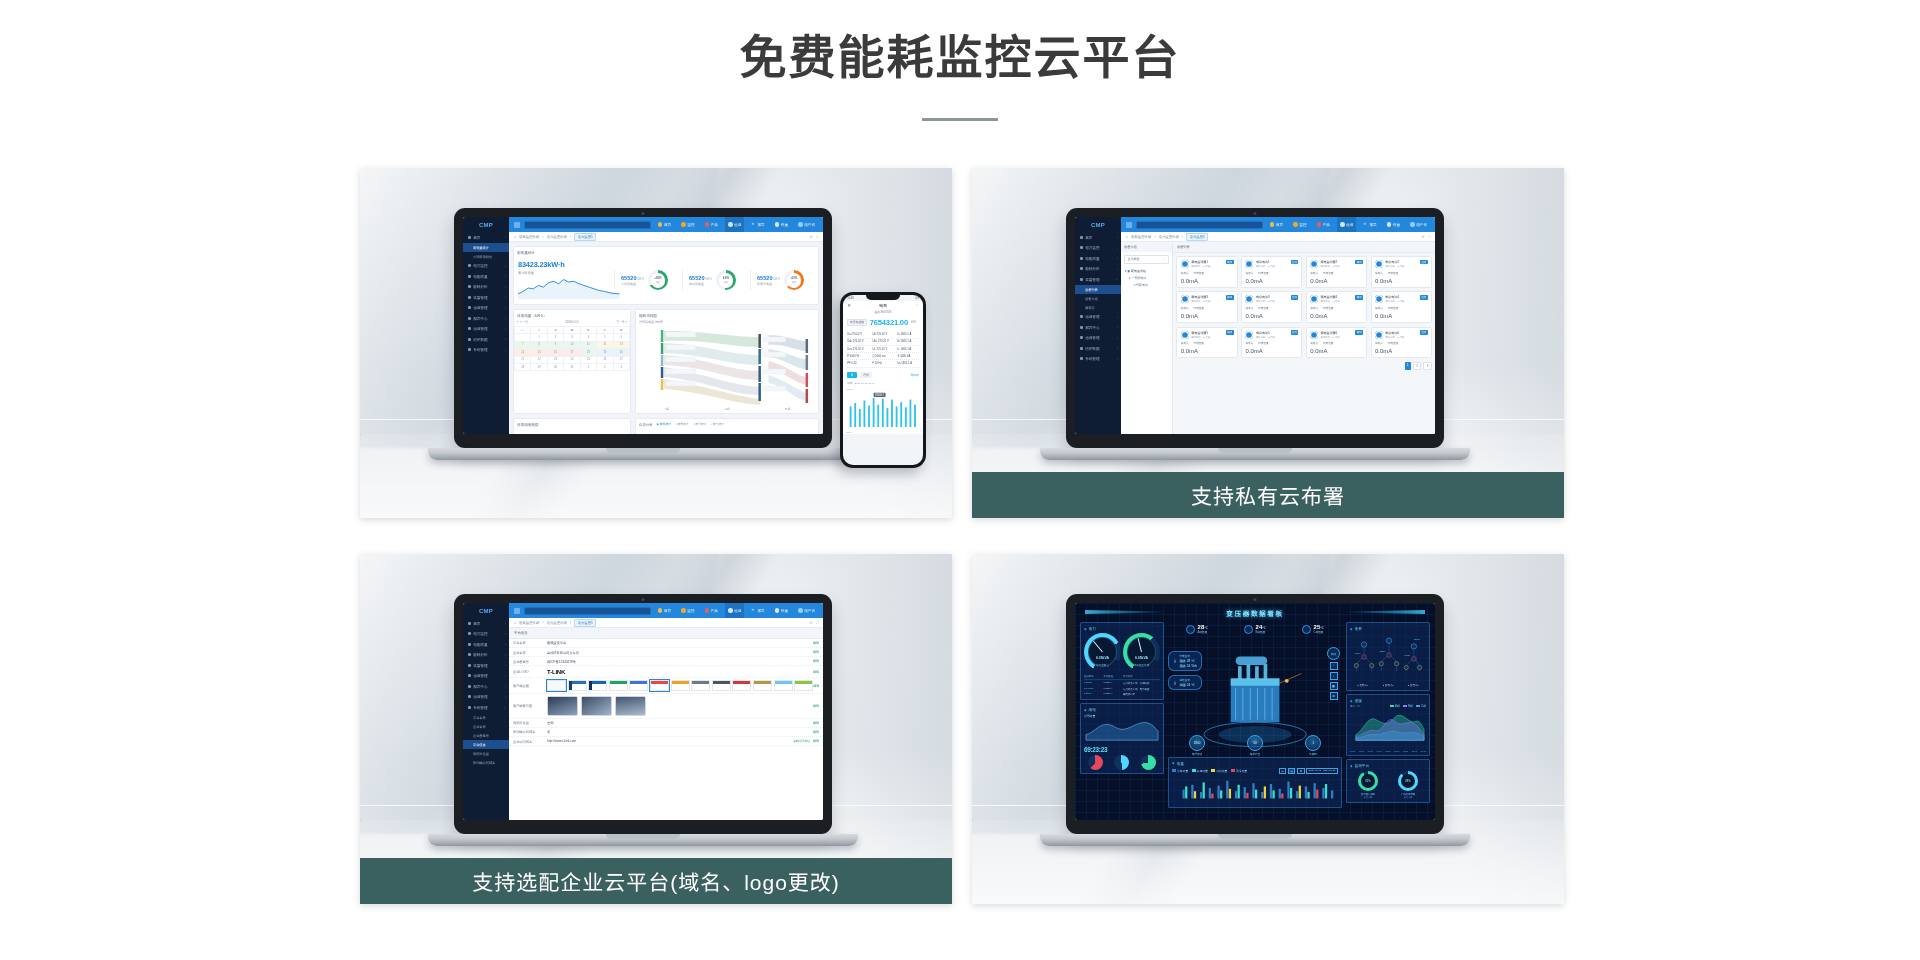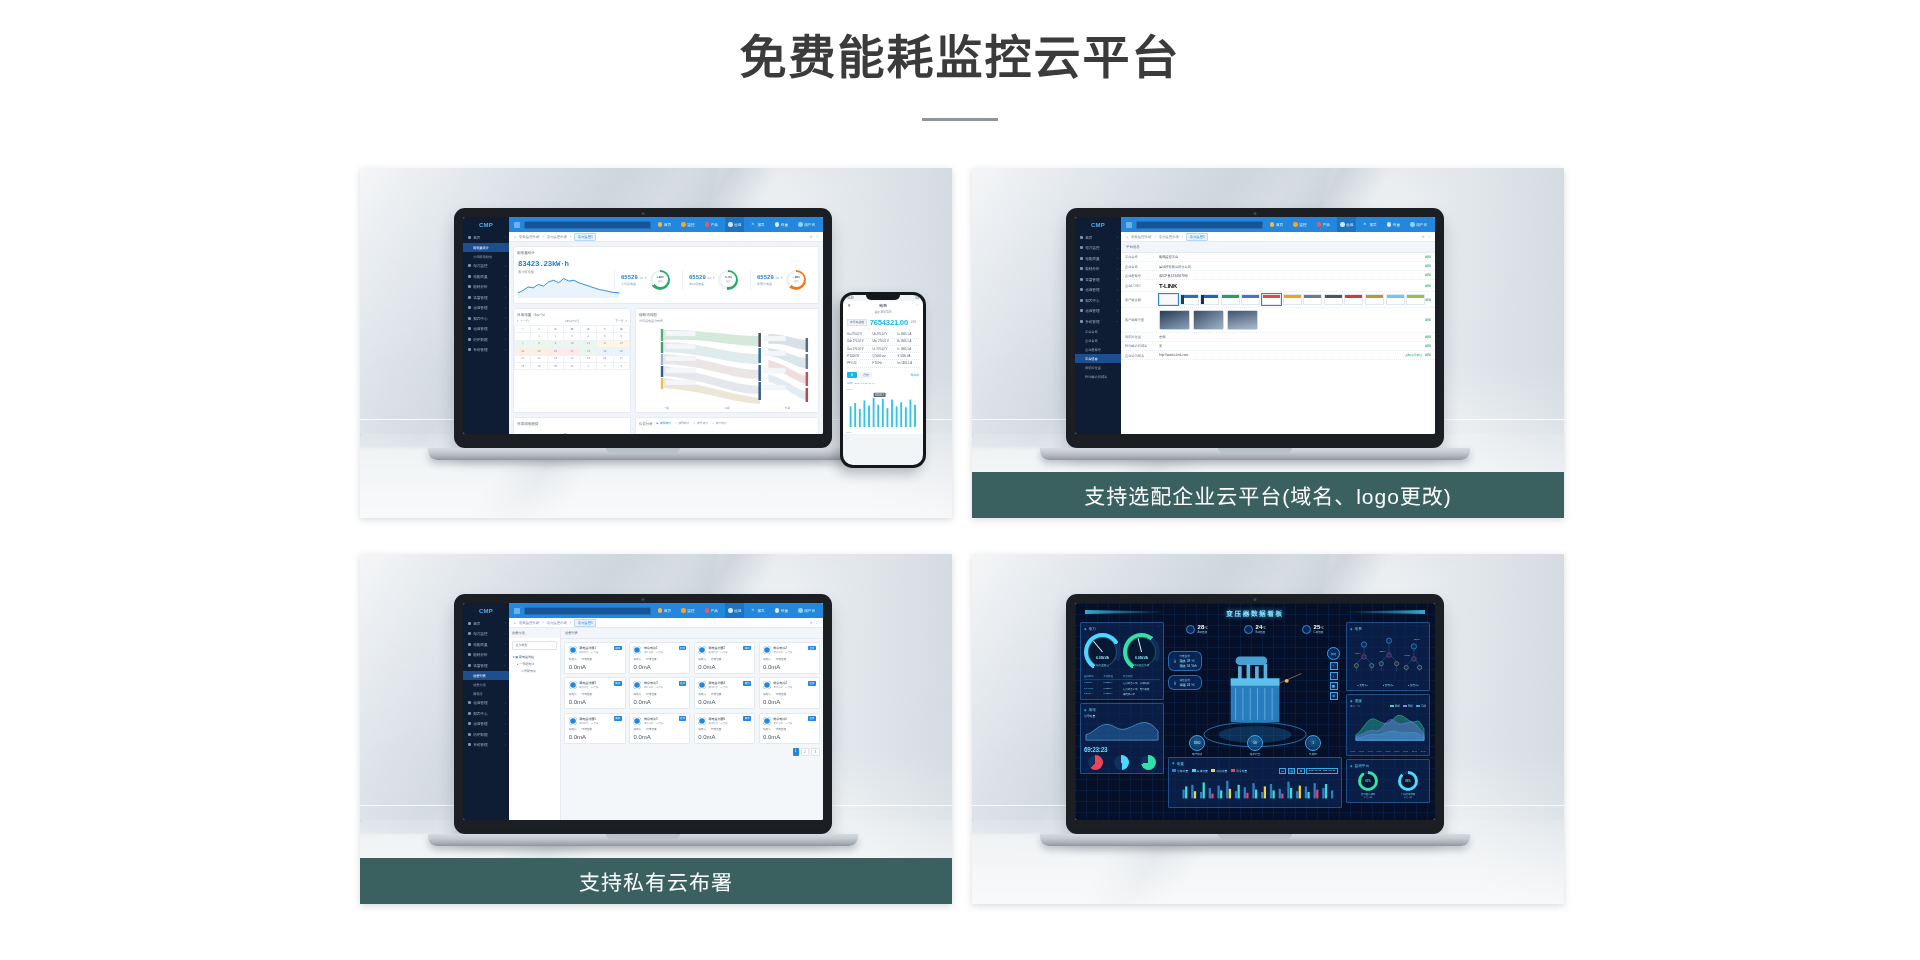--- a/index.html
+++ b/index.html
@@ -176,21 +176,21 @@
   .ui-crumb {
     height: 10px; background:#fff; display:flex; align-items:center;
     padding: 0 5px; gap:3px; font-size:3.4px; color:#7b8694;
     border-bottom:1px solid #e6ebf1;
   }
   .ui-crumb .tag { background:#eaf3fc;border:1px solid #b9d8f3;color:#2580cf;padding:.5px 2.5px;border-radius:1px;}
   .ui-crumb .rt { margin-left:auto; display:flex; gap:3px; color:#9aa5b2;}
   .ui-body { flex:1; padding:4px; overflow:hidden; }
 
   
-  .panel { background:#fff; border:1px solid #e6ebf1; border-radius:1.5px;font-family:Liberation Mono, monospace; }
+  .panel { background:#fff; border:1px solid #e6ebf1; border-radius:1.5px; }
   .p-title { font-size:3.6px; color:#5d6876; padding:2.6px 3px; }
   .kpi-row { display:flex; align-items:center; padding:3px 4px 4px; gap:4px; }
   .kpi-main { width:92px; }
   .kpi-big { font-size:7.4px; font-weight:bold; color:#1a7fd4; letter-spacing:-.2px;}
   .kpi-sub { font-size:3.2px; color:#8b96a3; margin-top:1px;}
   .spark { height:22px; margin-top:2px; }
   .kpi-cell { flex:1; display:flex; align-items:center; gap:4px; border-left:1px solid #edf1f5; padding-left:6px;}
   .kpi-cell .v { font-size:5.6px; color:#1a7fd4; font-weight:bold;}
   .kpi-cell .u { font-size:2.8px; color:#9aa5b2;}
   .kpi-cell .l { font-size:3px; color:#8b96a3; margin-top:1px;}
@@ -769,20 +769,354 @@
                     <i class="car">›</i>
                   </div>
                 <div class="ui-mi">
                     <i class="dot"></i>
                     <span>能耗分析</span>
                     <i class="car">›</i>
                   </div>
                 <div class="ui-mi">
                     <i class="dot"></i>
                     <span>告警管理</span>
+                    <i class="car">⌄</i>
+                  </div>
+                <div class="ui-mi sub active">
+                    <span>设备列表</span>
+                  </div>
+                <div class="ui-mi sub">
+                    <span>设备分组</span>
+                  </div>
+                <div class="ui-mi sub">
+                    <span>漏电流</span>
+                  </div>
+                <div class="ui-mi">
+                    <i class="dot"></i>
+                    <span>运维管理</span>
+                    <i class="car">›</i>
+                  </div>
+                <div class="ui-mi">
+                    <i class="dot"></i>
+                    <span>报表中心</span>
+                    <i class="car">›</i>
+                  </div>
+                <div class="ui-mi">
+                    <i class="dot"></i>
+                    <span>运维管理</span>
+                    <i class="car">›</i>
+                  </div>
+                <div class="ui-mi">
+                    <i class="dot"></i>
+                    <span>历史数据</span>
+                    <i class="car">›</i>
+                  </div>
+                <div class="ui-mi">
+                    <i class="dot"></i>
+                    <span>系统管理</span>
+                    <i class="car">›</i>
+                  </div>
+              </div>
+
+              <div class="ui-main">
+                <div class="ui-top">
+                  <span class="ham"></span>
+                  <span class="sp"></span>
+                  <span class="ui-nav">
+                      <i class="ico" style="background:#f5b841"></i>
+                      <span>首页</span>
+                    </span>
+                  <span class="ui-nav">
+                      <i class="ico" style="background:#f5a623"></i>
+                      <span>监控</span>
+                    </span>
+                  <span class="ui-nav">
+                      <i class="ico" style="background:#ee5b53"></i>
+                      <span>产品</span>
+                    </span>
+                  <span class="ui-nav sel">
+                      <i class="ico" style="background:#cfe7fa"></i>
+                      <span>运维</span>
+                    </span>
+                  <span class="ui-nav">
+                      <i class="ico">✕</i>
+                      <span>报表</span>
+                    </span>
+                  <span class="ui-nav">
+                      <i class="ico" style="background:#dfe9f2"></i>
+                      <span>设置</span>
+                    </span>
+                  <span class="ui-nav">
+                      <i class="ico" style="background:#8fd1ff"></i>
+                      <span>用户名</span>
+                    </span>
+                </div>
+
+                <div class="ui-crumb">
+                  <span>⌂</span>
+                  <span>能耗监控系统</span>
+                    <span>›</span>
+                  <span>电力监控系统</span>
+                    <span>›</span>
+                  <span class="tag">电力监控1</span>
+                  <span class="rt">
+                      <i>⟳</i>
+                      <i>⛶</i>
+                    </span>
+                </div>
+
+                <div style="display:flex;flex:1;min-height:0">
+
+                  <div style="width:52px;flex:0 0 52px;background:#fff;border-right:1px solid #e6ebf1">
+                    <div style="background:#f2f6fa;font-size:3.2px;color:#5d6876;padding:2.4px 3px">设备分组</div>
+                    <div style="margin:3px;border:1px solid #dde4ec;border-radius:1px;font-size:3px;color:#6e7b8a;padding:1.6px 2.4px;display:flex;align-items:center">
+                      <span>全部类型</span>
+                        <span style="margin-left:auto">⌄</span>
+                    </div>
+                    <div style="font-size:3px;color:#49535f;padding:1.6px 4px">▾ <span style="color:#2388dd">▣</span> <span>配电监测组</span></div>
+                    <div style="font-size:3px;color:#6e7b8a;padding:1.6px 8px">▸ <span>一号配电间</span></div>
+                    <div style="font-size:3px;color:#6e7b8a;padding:1.6px 12px"><span>二号配电间</span></div>
+                  </div>
+
+                  <div style="flex:1;min-width:0;display:flex;flex-direction:column">
+                    <div style="background:#f2f6fa;font-size:3.2px;color:#5d6876;padding:2.4px 4px;border-bottom:1px solid #e6ebf1">设备列表</div>
+                    <div style="flex:1;padding:3.4px;overflow:hidden;background:#f4f7fa">
+                      <div class="dev-grid">
+                        <div class="dev">
+                            <span class="badge">离线</span>
+                            <div class="hd">
+                              <i class="ic"></i>
+                              <div>
+                                <div style="font-size:3px;color:#3b4350">漏电监测器1</div>
+                                <div style="font-size:2.4px;color:#9aa5b2">离线状态 · 01号房</div>
+                              </div>
+                            </div>
+                            <div class="mid">
+                              <span style="font-size:2.6px;color:#7b8694">漏电流</span>
+                              <span style="font-size:2.6px;color:#7b8694">环境温度</span>
+                            </div>
+                            <div class="val">0.0mA</div>
+                          </div>
+                        <div class="dev">
+                            <span class="badge">在线</span>
+                            <div class="hd">
+                              <i class="ic"></i>
+                              <div>
+                                <div style="font-size:3px;color:#3b4350">剩余电流1</div>
+                                <div style="font-size:2.4px;color:#9aa5b2">通信中断 · 01号房</div>
+                              </div>
+                            </div>
+                            <div class="mid">
+                              <span style="font-size:2.6px;color:#7b8694">漏电流</span>
+                              <span style="font-size:2.6px;color:#7b8694">环境湿度</span>
+                            </div>
+                            <div class="val">0.0mA</div>
+                          </div>
+                        <div class="dev">
+                            <span class="badge">离线</span>
+                            <div class="hd">
+                              <i class="ic"></i>
+                              <div>
+                                <div style="font-size:3px;color:#3b4350">漏电监测器2</div>
+                                <div style="font-size:2.4px;color:#9aa5b2">离线状态 · 02号房</div>
+                              </div>
+                            </div>
+                            <div class="mid">
+                              <span style="font-size:2.6px;color:#7b8694">漏电流</span>
+                              <span style="font-size:2.6px;color:#7b8694">环境温度</span>
+                            </div>
+                            <div class="val">0.0mA</div>
+                          </div>
+                        <div class="dev">
+                            <span class="badge">在线</span>
+                            <div class="hd">
+                              <i class="ic"></i>
+                              <div>
+                                <div style="font-size:3px;color:#3b4350">剩余电流2</div>
+                                <div style="font-size:2.4px;color:#9aa5b2">通信中断 · 02号房</div>
+                              </div>
+                            </div>
+                            <div class="mid">
+                              <span style="font-size:2.6px;color:#7b8694">漏电流</span>
+                              <span style="font-size:2.6px;color:#7b8694">环境湿度</span>
+                            </div>
+                            <div class="val">0.0mA</div>
+                          </div>
+                        <div class="dev">
+                            <span class="badge">离线</span>
+                            <div class="hd">
+                              <i class="ic"></i>
+                              <div>
+                                <div style="font-size:3px;color:#3b4350">漏电监测器3</div>
+                                <div style="font-size:2.4px;color:#9aa5b2">离线状态 · 03号房</div>
+                              </div>
+                            </div>
+                            <div class="mid">
+                              <span style="font-size:2.6px;color:#7b8694">漏电流</span>
+                              <span style="font-size:2.6px;color:#7b8694">环境温度</span>
+                            </div>
+                            <div class="val">0.0mA</div>
+                          </div>
+                        <div class="dev">
+                            <span class="badge">在线</span>
+                            <div class="hd">
+                              <i class="ic"></i>
+                              <div>
+                                <div style="font-size:3px;color:#3b4350">剩余电流3</div>
+                                <div style="font-size:2.4px;color:#9aa5b2">通信中断 · 03号房</div>
+                              </div>
+                            </div>
+                            <div class="mid">
+                              <span style="font-size:2.6px;color:#7b8694">漏电流</span>
+                              <span style="font-size:2.6px;color:#7b8694">环境湿度</span>
+                            </div>
+                            <div class="val">0.0mA</div>
+                          </div>
+                        <div class="dev">
+                            <span class="badge">离线</span>
+                            <div class="hd">
+                              <i class="ic"></i>
+                              <div>
+                                <div style="font-size:3px;color:#3b4350">漏电监测器4</div>
+                                <div style="font-size:2.4px;color:#9aa5b2">离线状态 · 04号房</div>
+                              </div>
+                            </div>
+                            <div class="mid">
+                              <span style="font-size:2.6px;color:#7b8694">漏电流</span>
+                              <span style="font-size:2.6px;color:#7b8694">环境温度</span>
+                            </div>
+                            <div class="val">0.0mA</div>
+                          </div>
+                        <div class="dev">
+                            <span class="badge">在线</span>
+                            <div class="hd">
+                              <i class="ic"></i>
+                              <div>
+                                <div style="font-size:3px;color:#3b4350">剩余电流4</div>
+                                <div style="font-size:2.4px;color:#9aa5b2">通信中断 · 04号房</div>
+                              </div>
+                            </div>
+                            <div class="mid">
+                              <span style="font-size:2.6px;color:#7b8694">漏电流</span>
+                              <span style="font-size:2.6px;color:#7b8694">环境湿度</span>
+                            </div>
+                            <div class="val">0.0mA</div>
+                          </div>
+                        <div class="dev">
+                            <span class="badge">离线</span>
+                            <div class="hd">
+                              <i class="ic"></i>
+                              <div>
+                                <div style="font-size:3px;color:#3b4350">漏电监测器5</div>
+                                <div style="font-size:2.4px;color:#9aa5b2">离线状态 · 05号房</div>
+                              </div>
+                            </div>
+                            <div class="mid">
+                              <span style="font-size:2.6px;color:#7b8694">漏电流</span>
+                              <span style="font-size:2.6px;color:#7b8694">环境温度</span>
+                            </div>
+                            <div class="val">0.0mA</div>
+                          </div>
+                        <div class="dev">
+                            <span class="badge">在线</span>
+                            <div class="hd">
+                              <i class="ic"></i>
+                              <div>
+                                <div style="font-size:3px;color:#3b4350">剩余电流5</div>
+                                <div style="font-size:2.4px;color:#9aa5b2">通信中断 · 05号房</div>
+                              </div>
+                            </div>
+                            <div class="mid">
+                              <span style="font-size:2.6px;color:#7b8694">漏电流</span>
+                              <span style="font-size:2.6px;color:#7b8694">环境湿度</span>
+                            </div>
+                            <div class="val">0.0mA</div>
+                          </div>
+                        <div class="dev">
+                            <span class="badge">离线</span>
+                            <div class="hd">
+                              <i class="ic"></i>
+                              <div>
+                                <div style="font-size:3px;color:#3b4350">漏电监测器6</div>
+                                <div style="font-size:2.4px;color:#9aa5b2">离线状态 · 06号房</div>
+                              </div>
+                            </div>
+                            <div class="mid">
+                              <span style="font-size:2.6px;color:#7b8694">漏电流</span>
+                              <span style="font-size:2.6px;color:#7b8694">环境温度</span>
+                            </div>
+                            <div class="val">0.0mA</div>
+                          </div>
+                        <div class="dev">
+                            <span class="badge">在线</span>
+                            <div class="hd">
+                              <i class="ic"></i>
+                              <div>
+                                <div style="font-size:3px;color:#3b4350">剩余电流6</div>
+                                <div style="font-size:2.4px;color:#9aa5b2">通信中断 · 06号房</div>
+                              </div>
+                            </div>
+                            <div class="mid">
+                              <span style="font-size:2.6px;color:#7b8694">漏电流</span>
+                              <span style="font-size:2.6px;color:#7b8694">环境湿度</span>
+                            </div>
+                            <div class="val">0.0mA</div>
+                          </div>
+                      </div>
+                      <div style="display:flex;justify-content:flex-end;gap:2px;margin-top:4px">
+                        <span style="background:#2388dd;color:#fff;font-size:2.8px;padding:.8px 2.4px;border-radius:.8px">1</span>
+                        <span style="background:#fff;color:#6e7b8a;font-size:2.8px;padding:.8px 2.4px;border:.5px solid #dde4ec;border-radius:.8px">2</span>
+                        <span style="background:#fff;color:#6e7b8a;font-size:2.8px;padding:.8px 2.4px;border:.5px solid #dde4ec;border-radius:.8px">3</span>
+                      </div>
+                    </div>
+                  </div>
+                </div>
+              </div>
+            </div>
+          </div>
+        </div>
+        <div class="base"></div>
+      </div>
+
+      <div class="caption">支持私有云布署</div>
+    </div>
+
+    <div class="card">
+      <div class="card-bg"></div>
+      <div class="floor-line"></div>
+
+      <div class="laptop">
+        <div class="lid">
+          <div class="screen">
+            <div class="ui">
+              <div class="ui-side">
+                <div class="ui-logo">CMP</div>
+                <div class="ui-mi">
+                    <i class="dot"></i>
+                    <span>首页</span>
+                    <i class="car">›</i>
+                  </div>
+                <div class="ui-mi">
+                    <i class="dot"></i>
+                    <span>电力监控</span>
+                    <i class="car">›</i>
+                  </div>
+                <div class="ui-mi">
+                    <i class="dot"></i>
+                    <span>电能质量</span>
+                    <i class="car">›</i>
+                  </div>
+                <div class="ui-mi">
+                    <i class="dot"></i>
+                    <span>能耗分析</span>
+                    <i class="car">›</i>
+                  </div>
+                <div class="ui-mi">
+                    <i class="dot"></i>
+                    <span>告警管理</span>
                     <i class="car">›</i>
                   </div>
                 <div class="ui-mi">
                     <i class="dot"></i>
                     <span>运维管理</span>
                     <i class="car">›</i>
                   </div>
                 <div class="ui-mi">
                     <i class="dot"></i>
                     <span>报表中心</span>
@@ -960,354 +1294,20 @@
                   </div>
                 </div>
               </div>
             </div>
           </div>
         </div>
         <div class="base"></div>
       </div>
 
       <div class="caption">支持选配企业云平台(域名、logo更改)</div>
-    </div>
-
-    <div class="card">
-      <div class="card-bg"></div>
-      <div class="floor-line"></div>
-
-      <div class="laptop">
-        <div class="lid">
-          <div class="screen">
-            <div class="ui">
-              <div class="ui-side">
-                <div class="ui-logo">CMP</div>
-                <div class="ui-mi">
-                    <i class="dot"></i>
-                    <span>首页</span>
-                    <i class="car">›</i>
-                  </div>
-                <div class="ui-mi">
-                    <i class="dot"></i>
-                    <span>电力监控</span>
-                    <i class="car">›</i>
-                  </div>
-                <div class="ui-mi">
-                    <i class="dot"></i>
-                    <span>电能质量</span>
-                    <i class="car">›</i>
-                  </div>
-                <div class="ui-mi">
-                    <i class="dot"></i>
-                    <span>能耗分析</span>
-                    <i class="car">›</i>
-                  </div>
-                <div class="ui-mi">
-                    <i class="dot"></i>
-                    <span>告警管理</span>
-                    <i class="car">⌄</i>
-                  </div>
-                <div class="ui-mi sub active">
-                    <span>设备列表</span>
-                  </div>
-                <div class="ui-mi sub">
-                    <span>设备分组</span>
-                  </div>
-                <div class="ui-mi sub">
-                    <span>漏电流</span>
-                  </div>
-                <div class="ui-mi">
-                    <i class="dot"></i>
-                    <span>运维管理</span>
-                    <i class="car">›</i>
-                  </div>
-                <div class="ui-mi">
-                    <i class="dot"></i>
-                    <span>报表中心</span>
-                    <i class="car">›</i>
-                  </div>
-                <div class="ui-mi">
-                    <i class="dot"></i>
-                    <span>运维管理</span>
-                    <i class="car">›</i>
-                  </div>
-                <div class="ui-mi">
-                    <i class="dot"></i>
-                    <span>历史数据</span>
-                    <i class="car">›</i>
-                  </div>
-                <div class="ui-mi">
-                    <i class="dot"></i>
-                    <span>系统管理</span>
-                    <i class="car">›</i>
-                  </div>
-              </div>
-
-              <div class="ui-main">
-                <div class="ui-top">
-                  <span class="ham"></span>
-                  <span class="sp"></span>
-                  <span class="ui-nav">
-                      <i class="ico" style="background:#f5b841"></i>
-                      <span>首页</span>
-                    </span>
-                  <span class="ui-nav">
-                      <i class="ico" style="background:#f5a623"></i>
-                      <span>监控</span>
-                    </span>
-                  <span class="ui-nav">
-                      <i class="ico" style="background:#ee5b53"></i>
-                      <span>产品</span>
-                    </span>
-                  <span class="ui-nav sel">
-                      <i class="ico" style="background:#cfe7fa"></i>
-                      <span>运维</span>
-                    </span>
-                  <span class="ui-nav">
-                      <i class="ico">✕</i>
-                      <span>报表</span>
-                    </span>
-                  <span class="ui-nav">
-                      <i class="ico" style="background:#dfe9f2"></i>
-                      <span>设置</span>
-                    </span>
-                  <span class="ui-nav">
-                      <i class="ico" style="background:#8fd1ff"></i>
-                      <span>用户名</span>
-                    </span>
-                </div>
-
-                <div class="ui-crumb">
-                  <span>⌂</span>
-                  <span>能耗监控系统</span>
-                    <span>›</span>
-                  <span>电力监控系统</span>
-                    <span>›</span>
-                  <span class="tag">电力监控1</span>
-                  <span class="rt">
-                      <i>⟳</i>
-                      <i>⛶</i>
-                    </span>
-                </div>
-
-                <div style="display:flex;flex:1;min-height:0">
-
-                  <div style="width:52px;flex:0 0 52px;background:#fff;border-right:1px solid #e6ebf1">
-                    <div style="background:#f2f6fa;font-size:3.2px;color:#5d6876;padding:2.4px 3px">设备分组</div>
-                    <div style="margin:3px;border:1px solid #dde4ec;border-radius:1px;font-size:3px;color:#6e7b8a;padding:1.6px 2.4px;display:flex;align-items:center">
-                      <span>全部类型</span>
-                        <span style="margin-left:auto">⌄</span>
-                    </div>
-                    <div style="font-size:3px;color:#49535f;padding:1.6px 4px">▾ <span style="color:#2388dd">▣</span> <span>配电监测组</span></div>
-                    <div style="font-size:3px;color:#6e7b8a;padding:1.6px 8px">▸ <span>一号配电间</span></div>
-                    <div style="font-size:3px;color:#6e7b8a;padding:1.6px 12px"><span>二号配电间</span></div>
-                  </div>
-
-                  <div style="flex:1;min-width:0;display:flex;flex-direction:column">
-                    <div style="background:#f2f6fa;font-size:3.2px;color:#5d6876;padding:2.4px 4px;border-bottom:1px solid #e6ebf1">设备列表</div>
-                    <div style="flex:1;padding:3.4px;overflow:hidden;background:#f4f7fa">
-                      <div class="dev-grid">
-                        <div class="dev">
-                            <span class="badge">离线</span>
-                            <div class="hd">
-                              <i class="ic"></i>
-                              <div>
-                                <div style="font-size:3px;color:#3b4350">漏电监测器1</div>
-                                <div style="font-size:2.4px;color:#9aa5b2">离线状态 · 01号房</div>
-                              </div>
-                            </div>
-                            <div class="mid">
-                              <span style="font-size:2.6px;color:#7b8694">漏电流</span>
-                              <span style="font-size:2.6px;color:#7b8694">环境温度</span>
-                            </div>
-                            <div class="val">0.0mA</div>
-                          </div>
-                        <div class="dev">
-                            <span class="badge">在线</span>
-                            <div class="hd">
-                              <i class="ic"></i>
-                              <div>
-                                <div style="font-size:3px;color:#3b4350">剩余电流1</div>
-                                <div style="font-size:2.4px;color:#9aa5b2">通信中断 · 01号房</div>
-                              </div>
-                            </div>
-                            <div class="mid">
-                              <span style="font-size:2.6px;color:#7b8694">漏电流</span>
-                              <span style="font-size:2.6px;color:#7b8694">环境湿度</span>
-                            </div>
-                            <div class="val">0.0mA</div>
-                          </div>
-                        <div class="dev">
-                            <span class="badge">离线</span>
-                            <div class="hd">
-                              <i class="ic"></i>
-                              <div>
-                                <div style="font-size:3px;color:#3b4350">漏电监测器2</div>
-                                <div style="font-size:2.4px;color:#9aa5b2">离线状态 · 02号房</div>
-                              </div>
-                            </div>
-                            <div class="mid">
-                              <span style="font-size:2.6px;color:#7b8694">漏电流</span>
-                              <span style="font-size:2.6px;color:#7b8694">环境温度</span>
-                            </div>
-                            <div class="val">0.0mA</div>
-                          </div>
-                        <div class="dev">
-                            <span class="badge">在线</span>
-                            <div class="hd">
-                              <i class="ic"></i>
-                              <div>
-                                <div style="font-size:3px;color:#3b4350">剩余电流2</div>
-                                <div style="font-size:2.4px;color:#9aa5b2">通信中断 · 02号房</div>
-                              </div>
-                            </div>
-                            <div class="mid">
-                              <span style="font-size:2.6px;color:#7b8694">漏电流</span>
-                              <span style="font-size:2.6px;color:#7b8694">环境湿度</span>
-                            </div>
-                            <div class="val">0.0mA</div>
-                          </div>
-                        <div class="dev">
-                            <span class="badge">离线</span>
-                            <div class="hd">
-                              <i class="ic"></i>
-                              <div>
-                                <div style="font-size:3px;color:#3b4350">漏电监测器3</div>
-                                <div style="font-size:2.4px;color:#9aa5b2">离线状态 · 03号房</div>
-                              </div>
-                            </div>
-                            <div class="mid">
-                              <span style="font-size:2.6px;color:#7b8694">漏电流</span>
-                              <span style="font-size:2.6px;color:#7b8694">环境温度</span>
-                            </div>
-                            <div class="val">0.0mA</div>
-                          </div>
-                        <div class="dev">
-                            <span class="badge">在线</span>
-                            <div class="hd">
-                              <i class="ic"></i>
-                              <div>
-                                <div style="font-size:3px;color:#3b4350">剩余电流3</div>
-                                <div style="font-size:2.4px;color:#9aa5b2">通信中断 · 03号房</div>
-                              </div>
-                            </div>
-                            <div class="mid">
-                              <span style="font-size:2.6px;color:#7b8694">漏电流</span>
-                              <span style="font-size:2.6px;color:#7b8694">环境湿度</span>
-                            </div>
-                            <div class="val">0.0mA</div>
-                          </div>
-                        <div class="dev">
-                            <span class="badge">离线</span>
-                            <div class="hd">
-                              <i class="ic"></i>
-                              <div>
-                                <div style="font-size:3px;color:#3b4350">漏电监测器4</div>
-                                <div style="font-size:2.4px;color:#9aa5b2">离线状态 · 04号房</div>
-                              </div>
-                            </div>
-                            <div class="mid">
-                              <span style="font-size:2.6px;color:#7b8694">漏电流</span>
-                              <span style="font-size:2.6px;color:#7b8694">环境温度</span>
-                            </div>
-                            <div class="val">0.0mA</div>
-                          </div>
-                        <div class="dev">
-                            <span class="badge">在线</span>
-                            <div class="hd">
-                              <i class="ic"></i>
-                              <div>
-                                <div style="font-size:3px;color:#3b4350">剩余电流4</div>
-                                <div style="font-size:2.4px;color:#9aa5b2">通信中断 · 04号房</div>
-                              </div>
-                            </div>
-                            <div class="mid">
-                              <span style="font-size:2.6px;color:#7b8694">漏电流</span>
-                              <span style="font-size:2.6px;color:#7b8694">环境湿度</span>
-                            </div>
-                            <div class="val">0.0mA</div>
-                          </div>
-                        <div class="dev">
-                            <span class="badge">离线</span>
-                            <div class="hd">
-                              <i class="ic"></i>
-                              <div>
-                                <div style="font-size:3px;color:#3b4350">漏电监测器5</div>
-                                <div style="font-size:2.4px;color:#9aa5b2">离线状态 · 05号房</div>
-                              </div>
-                            </div>
-                            <div class="mid">
-                              <span style="font-size:2.6px;color:#7b8694">漏电流</span>
-                              <span style="font-size:2.6px;color:#7b8694">环境温度</span>
-                            </div>
-                            <div class="val">0.0mA</div>
-                          </div>
-                        <div class="dev">
-                            <span class="badge">在线</span>
-                            <div class="hd">
-                              <i class="ic"></i>
-                              <div>
-                                <div style="font-size:3px;color:#3b4350">剩余电流5</div>
-                                <div style="font-size:2.4px;color:#9aa5b2">通信中断 · 05号房</div>
-                              </div>
-                            </div>
-                            <div class="mid">
-                              <span style="font-size:2.6px;color:#7b8694">漏电流</span>
-                              <span style="font-size:2.6px;color:#7b8694">环境湿度</span>
-                            </div>
-                            <div class="val">0.0mA</div>
-                          </div>
-                        <div class="dev">
-                            <span class="badge">离线</span>
-                            <div class="hd">
-                              <i class="ic"></i>
-                              <div>
-                                <div style="font-size:3px;color:#3b4350">漏电监测器6</div>
-                                <div style="font-size:2.4px;color:#9aa5b2">离线状态 · 06号房</div>
-                              </div>
-                            </div>
-                            <div class="mid">
-                              <span style="font-size:2.6px;color:#7b8694">漏电流</span>
-                              <span style="font-size:2.6px;color:#7b8694">环境温度</span>
-                            </div>
-                            <div class="val">0.0mA</div>
-                          </div>
-                        <div class="dev">
-                            <span class="badge">在线</span>
-                            <div class="hd">
-                              <i class="ic"></i>
-                              <div>
-                                <div style="font-size:3px;color:#3b4350">剩余电流6</div>
-                                <div style="font-size:2.4px;color:#9aa5b2">通信中断 · 06号房</div>
-                              </div>
-                            </div>
-                            <div class="mid">
-                              <span style="font-size:2.6px;color:#7b8694">漏电流</span>
-                              <span style="font-size:2.6px;color:#7b8694">环境湿度</span>
-                            </div>
-                            <div class="val">0.0mA</div>
-                          </div>
-                      </div>
-                      <div style="display:flex;justify-content:flex-end;gap:2px;margin-top:4px">
-                        <span style="background:#2388dd;color:#fff;font-size:2.8px;padding:.8px 2.4px;border-radius:.8px">1</span>
-                        <span style="background:#fff;color:#6e7b8a;font-size:2.8px;padding:.8px 2.4px;border:.5px solid #dde4ec;border-radius:.8px">2</span>
-                        <span style="background:#fff;color:#6e7b8a;font-size:2.8px;padding:.8px 2.4px;border:.5px solid #dde4ec;border-radius:.8px">3</span>
-                      </div>
-                    </div>
-                  </div>
-                </div>
-              </div>
-            </div>
-          </div>
-        </div>
-        <div class="base"></div>
-      </div>
-
-      <div class="caption">支持私有云布署</div>
     </div>
 
     <div class="card">
       <div class="card-bg"></div>
       <div class="floor-line"></div>
 
       <div class="laptop">
         <div class="lid">
           <div class="screen">
             <div class="scada">

